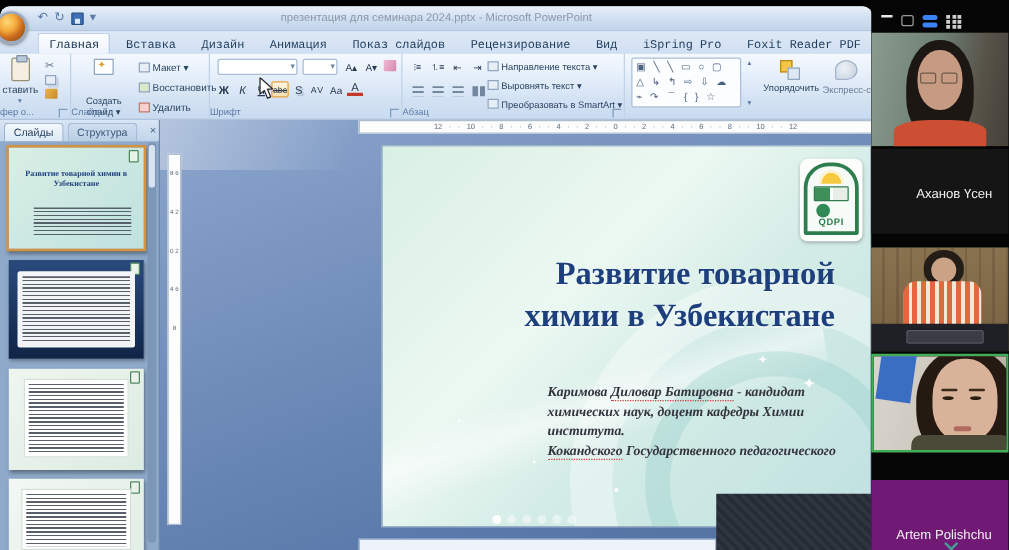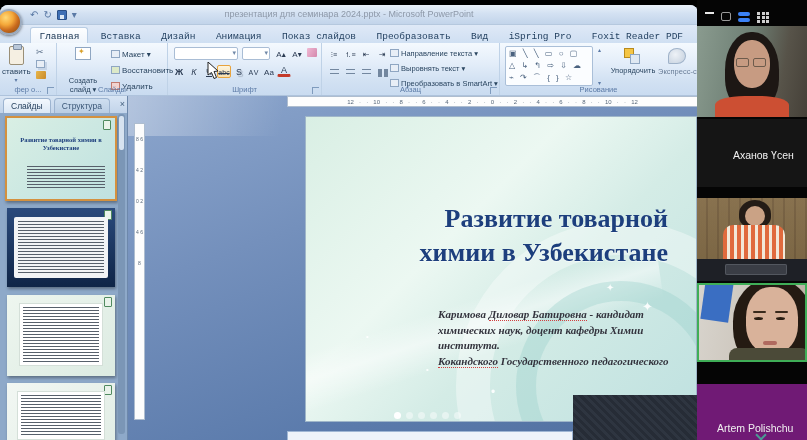--- a/index.html
+++ b/index.html
@@ -27,21 +27,21 @@
   .tabsrow { position:absolute; left:0; top:20px; width:100%; height:18px;
              background:linear-gradient(#dfe9f7,#cfdff2); }
   .tab { display:inline-block; padding:3px 8px 2px 8px; font-size:9.5px; color:#1e3c5c;font-family:Liberation Mono, monospace; }
   .tab.active { background:linear-gradient(#fdfeff,#eef4fb); border:1px solid #b9cde4; border-bottom:none;
                 border-radius:3px 3px 0 0; color:#16324f; }
 
   .ribbon { position:absolute; left:0; top:38px; width:100%; height:53px;
             background:linear-gradient(#f4f9fe,#e3edf9 40%,#d3e2f3 70%,#c9dbf0);
             border-bottom:1px solid #aec3dc; display:flex; }
   .rgroup { position:relative; height:100%; border-right:1px solid #bfd2e7; }
-  .rgroup-label { position:absolute; bottom:1px; left:0; right:0; text-align:center;
+  .rgroup-label { position:absolute; bottom:1px; left:0; right:0; text-align:left;
                   font-size:7.5px; color:#5b7aa6; white-space:nowrap; overflow:hidden; }
   .launcher { position:absolute; bottom:1px; right:2px; width:7px; height:7px;
               border-left:1px solid #7f9bbd; border-top:1px solid #7f9bbd; font-size:6px; color:#7f9bbd; }
   .btn-sm { display:inline-flex; align-items:center; gap:2px; font-size:8px; color:#2a4560;
             padding:0 2px; height:12px; border-radius:2px; white-space:nowrap; }
   .ffbtn { display:inline-block; width:14px; height:13px; text-align:center; font-size:9px;
            color:#2a3a52; border:1px solid transparent; border-radius:2px; line-height:13px; }
   .combo { background:#fff; border:1px solid #a9bdd5; border-radius:2px; height:13px; position:relative; }
   .combo:after { content:"▾"; position:absolute; right:1px; top:1px; font-size:7px; color:#7189a8; }
   .clipboard-icon { width:15px; height:19px; background:#f5efe2; border:1px solid #9a8f77; border-radius:2px; position:relative; margin:0 auto; }
@@ -188,21 +188,21 @@
     </div>
     <div class="orb"></div>
 
     <div class="tabsrow">
       <span style="display:inline-block;width:26px"></span>
       <span class="tab active">Главная</span>
       <span class="tab">Вставка</span>
       <span class="tab">Дизайн</span>
       <span class="tab">Анимация</span>
       <span class="tab">Показ слайдов</span>
-      <span class="tab">Преобразовать</span>
+      <span class="tab">Рецензирование</span>
       <span class="tab">Вид</span>
       <span class="tab">iSpring Pro</span>
       <span class="tab">Foxit Reader PDF</span>
     </div>
 
     <div class="ribbon">
 
       <div class="rgroup" style="width:57px">
         <div style="position:absolute;left:2px;top:3px;width:28px;text-align:center">
           <div class="clipboard-icon"></div>
@@ -307,21 +307,20 @@
           <div class="arrange-icon">
               <i class="sq1"></i>
               <i class="sq2"></i>
             </div>
           <div style="font-size:7.5px;color:#2a4560;margin-top:2px">Упорядочить</div>
         </div>
         <div style="position:absolute;left:158px;top:3px;width:38px;text-align:center">
           <div style="width:18px;height:16px;margin:2px auto 0;background:radial-gradient(circle at 40% 40%,#eef2f7,#c3cfdd);border:1px solid #9fb2c9;border-radius:50% 50% 50% 10%"></div>
           <div style="font-size:7.5px;color:#6b7f99;margin-top:3px;white-space:nowrap">Экспресс-ст...</div>
         </div>
-        <div class="rgroup-label">Рисование</div>
       </div>
     </div>
 
     <svg class="cursor-arrow" width="12" height="18" viewBox="0 0 12 18">
       <path d="M1,0 L1,13 L4.5,10.5 L7,16.5 L9.5,15.5 L7,9.5 L11,9 Z" fill="#fff" stroke="#222" stroke-width="1"></path>
     </svg>
 
     <div class="editarea">
       <div class="sheen"></div>
       <div class="rcorner"></div>
@@ -343,20 +342,28 @@
           <div>химии в Узбекистане</div>
         </div>
 
         <div class="author">
           <div><span>Каримова </span><span class="uline">Диловар Батировна</span><span> - кандидат</span></div>
           <div>химических наук, доцент кафедры Химии</div>
           <div>института.</div>
           <div><span class="uline">Кокандского</span><span> Государственного педагогического</span></div>
         </div>
 
+        <div class="logo">
+          <div class="logo-arch">
+            <div class="logo-sun"></div>
+            <div class="logo-book"></div>
+            <div class="logo-globe"></div>
+            <div class="logo-text">QDPI</div>
+          </div>
+        </div>
 
         <div class="dotrow">
           <i></i>
             <i></i>
             <i></i>
             <i></i>
             <i></i>
             <i></i>
         </div>
       </div>

